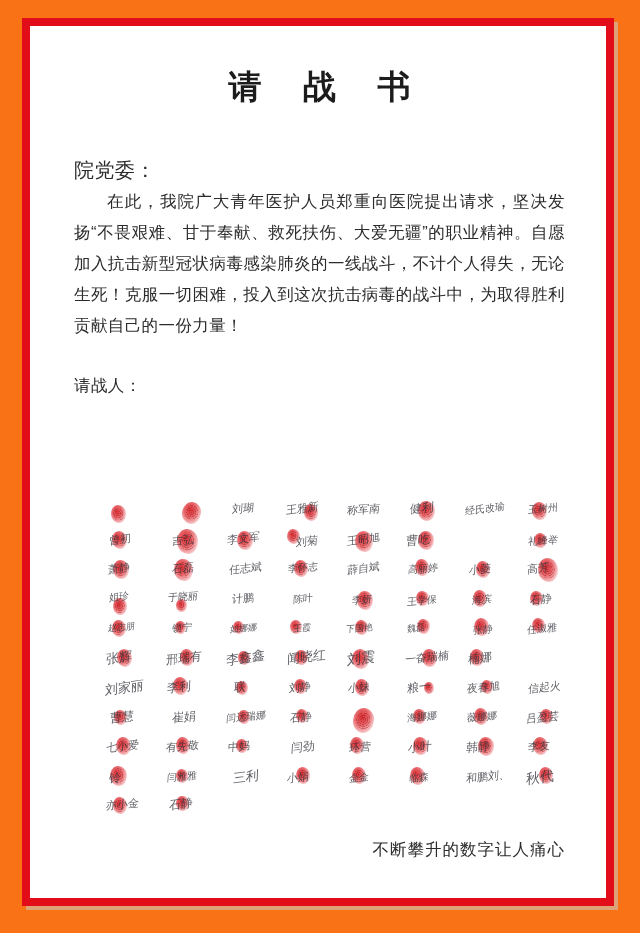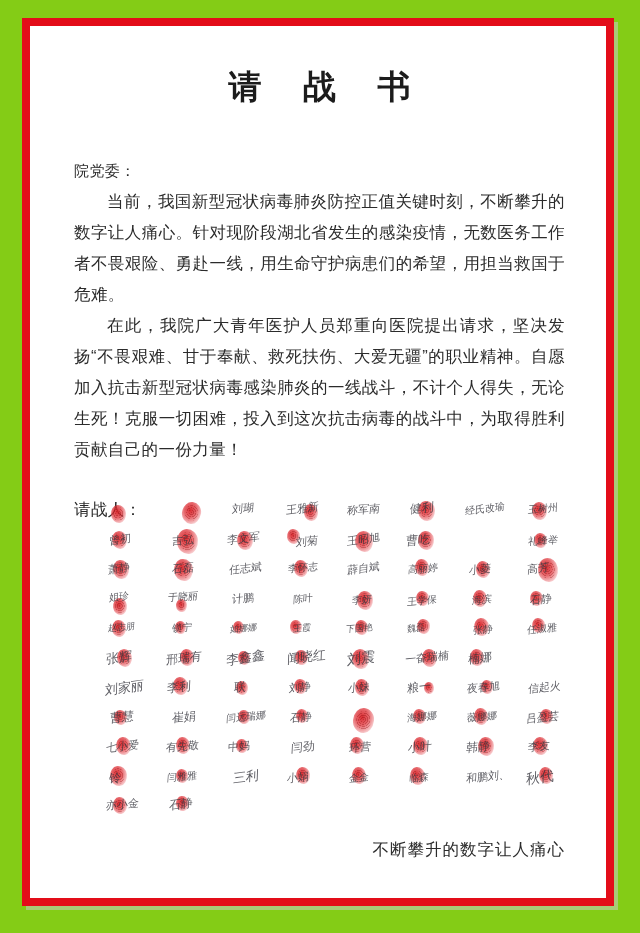--- a/index.html
+++ b/index.html
@@ -4,21 +4,21 @@
 <style>
   html, body {
     margin: 0;
     padding: 0;
     background: #ffffff;
   }
   #page {
     position: relative;
     width: 640px;
     height: 933px;
-    background: #84cc16;
+    background: #f97316;
     overflow: hidden;
     font-family: "Liberation Sans", "DejaVu Sans", sans-serif;
   }
 
   
   #frame-shadow {
     position: absolute;
     left: 26px;
     top: 22px;
     width: 592px;
@@ -55,21 +55,21 @@
     font-size: 33px;
     letter-spacing: 15px;
     text-indent: 15px;
     color: #1c1c1c;
     line-height: 1;
   }
 
   .salutation {
     margin: 0;
     padding-top: 52px;
-    font-size: 15px;
+    font-size: 20px;
     line-height: 31px;
     color: #2b2b2b;
     letter-spacing: .4px;
   }
 
   .para {
     margin: 0;
     font-size: 16.5px;
     line-height: 31px;
     color: #2b2b2b;
@@ -150,21 +150,20 @@
 
   <div id="frame-shadow"></div>
   <div id="frame"></div>
 
   <div id="doc">
 
     <h1 id="title">请 战 书</h1>
 
     <p class="salutation">院党委：</p>
 
-    <p class="para">当前，我国新型冠状病毒肺炎防控正值关键时刻，不断攀升的数字让人痛心。针对现阶段湖北省发生的感染疫情，无数医务工作者不畏艰险、勇赴一线，用生命守护病患们的希望，用担当救国于危难。</p>
     <p class="para">在此，我院广大青年医护人员郑重向医院提出请求，坚决发扬“不畏艰难、甘于奉献、救死扶伤、大爱无疆”的职业精神。自愿加入抗击新型冠状病毒感染肺炎的一线战斗，不计个人得失，无论生死！克服一切困难，投入到这次抗击病毒的战斗中，为取得胜利贡献自己的一份力量！</p>
 
     <p class="signer-label">请战人：</p>
 
     <div id="signature-block">
         <div class="sig-row">
           <div class="sig-cell">
             <span class="thumb" style="width: 15px; height: 18px; left: 7px; top: 8px; transform: rotate(-6deg);"></span>
           </div>
           <div class="sig-cell">

